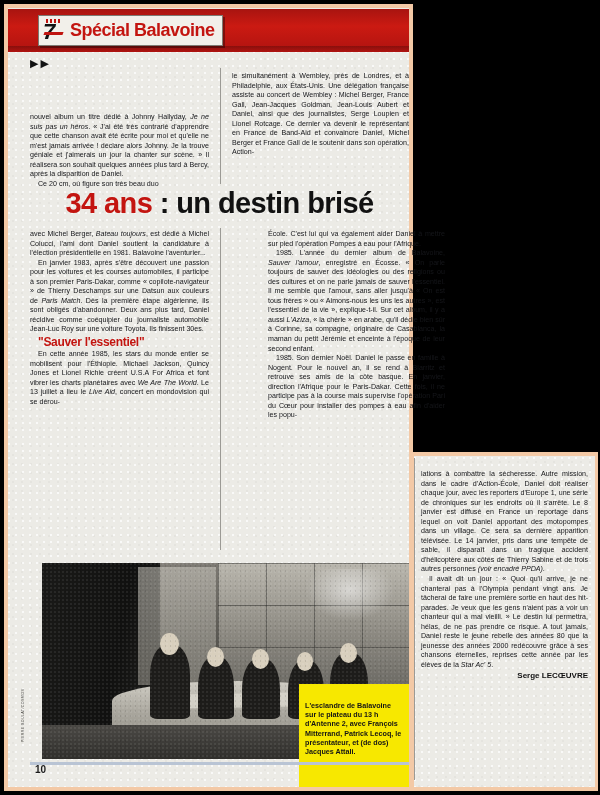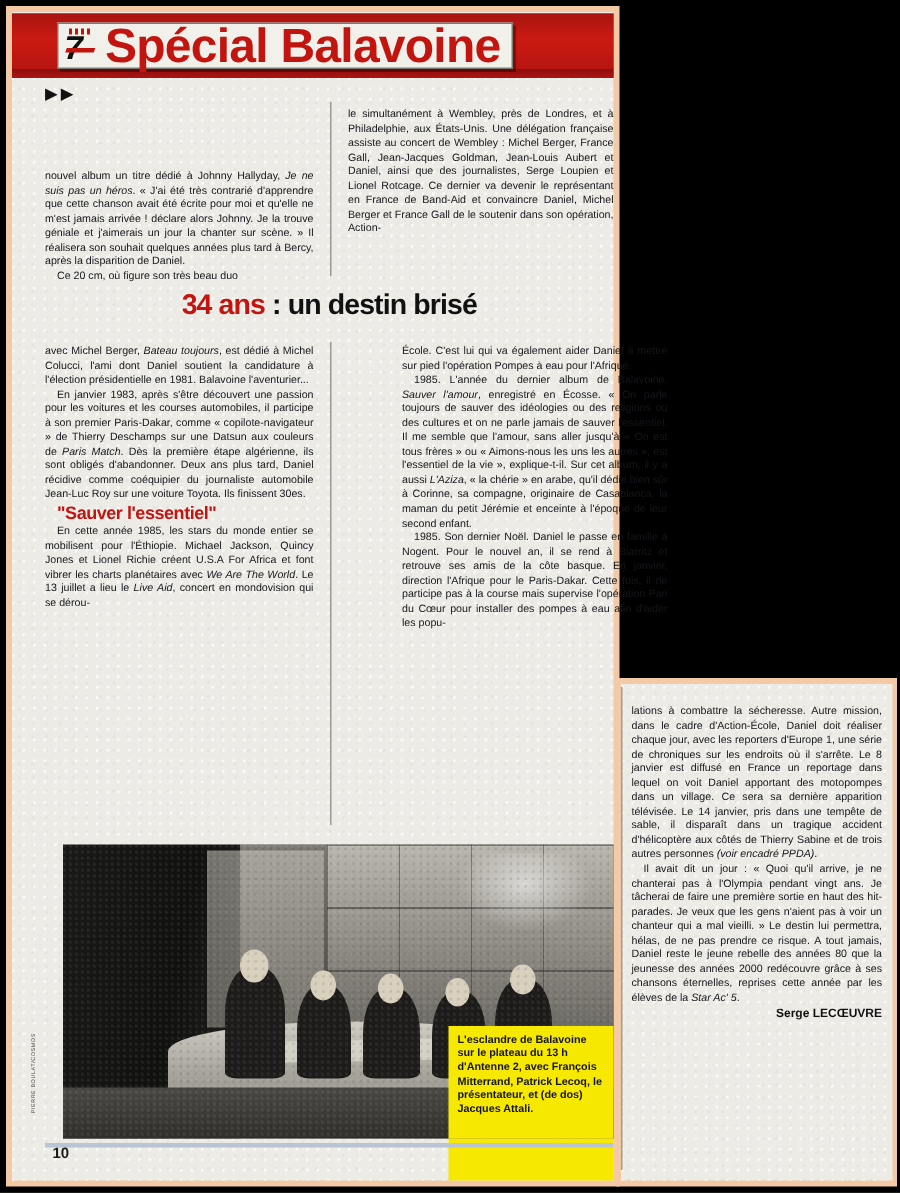--- a/index.html
+++ b/index.html
@@ -124,21 +124,21 @@
     left: 2px;
     top: 14px;
     width: 19px;
     height: 3px;
     background: #c0140f;
     transform: skewX(-20deg);
   }
   .banner-title {
     font-family: "Liberation Sans", sans-serif;
     font-weight: bold;
-    font-size: 32px;
+    font-size: 18px;
     line-height: 25px;
     color: #c31510;
     letter-spacing: -0.5px;
     white-space: nowrap;
   }
 
   
   .col {
     position: absolute;
     font-family: "Liberation Sans", sans-serif;
@@ -173,21 +173,21 @@
 
   
   .headline {
     position: absolute;
     left: 30px;
     top: 190px;
     width: 379px;
     text-align: center;
     font-family: "Liberation Sans", sans-serif;
     font-weight: bold;
-    font-size: 19px;
+    font-size: 29px;
     line-height: 27px;
     letter-spacing: -0.6px;
     color: #111;
     white-space: nowrap;
   }
   .headline .hl-red { color: #c31510; }
 
   .body-col-1 { left: 30px; top: 230px; width: 179px; }
   .body-col-2 { left: 232px; top: 230px; width: 177px; margin-left: 36px; }
   .body-col-3 { left: 421px; top: 470px; width: 167px; }
@@ -297,21 +297,21 @@
   }
 
   
   .caption {
     position: absolute;
     left: 299px;
     top: 684px;
     width: 110px;
     height: 75px;
     background: #f7e800;
-    padding: 4px 5px 0 6px;
+    padding: 17px 5px 0 6px;
     box-sizing: border-box;
     font-family: "Liberation Sans", sans-serif;
     font-weight: bold;
     font-size: 7.2px;
     line-height: 9.2px;
     color: #151515;
   }
   .caption-bar {
     position: absolute;
     left: 299px;

